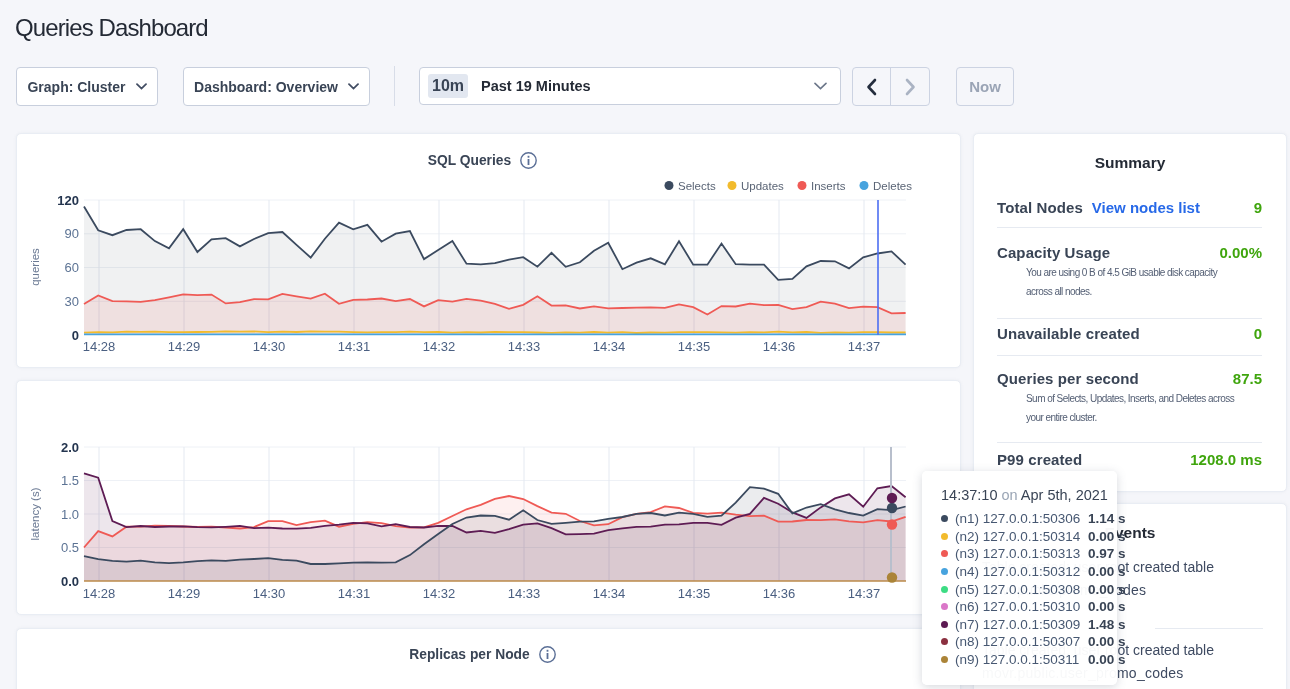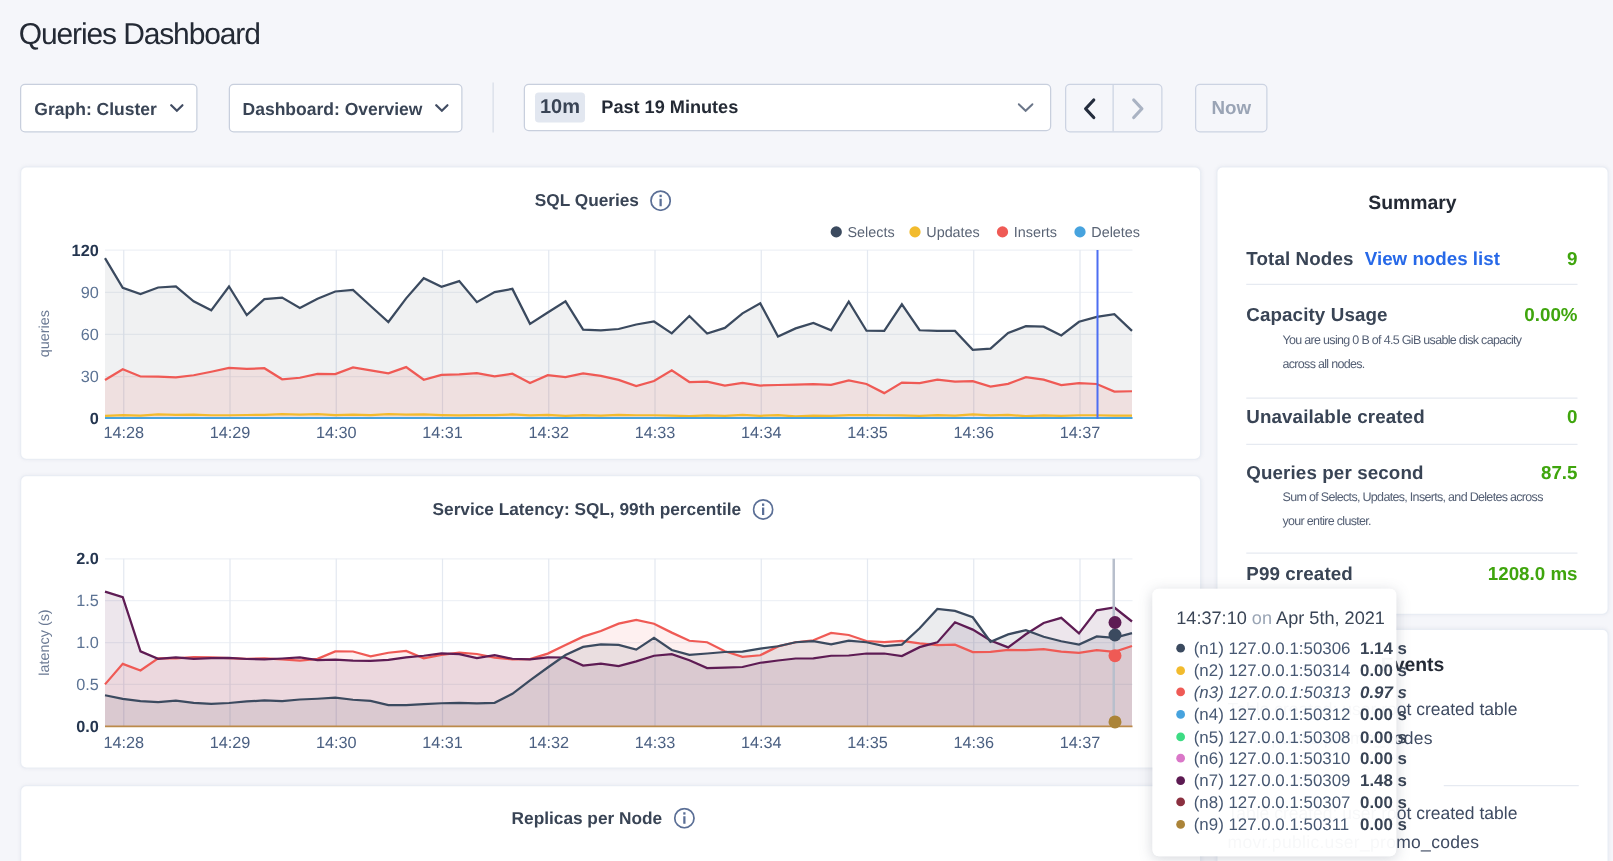--- a/index.html
+++ b/index.html
@@ -136,27 +136,20 @@
         <text x="592" y="216.5">14:34</text>
         <text x="677" y="216.5">14:35</text>
         <text x="762" y="216.5">14:36</text>
         <text x="847" y="216.5">14:37</text>
       </g>
       <text x="22" y="133" font-size="11.5" fill="#6b7a94" text-anchor="middle" transform="rotate(-90 22 133)">queries</text>
     </svg>
   </div>
 
   <div class="panel" style="left:16px; top:380px; width:945px; height:235px;">
-    <div class="ctitle" style="top:18px;">Service Latency: SQL, 99th percentile
-      <svg width="17" height="17" viewBox="0 0 17 17">
-        <circle cx="8.5" cy="8.5" r="7.7" fill="none" stroke="#5b6f96" stroke-width="1.4"></circle>
-        <rect x="7.6" y="7" width="1.8" height="6" fill="#5b6f96"></rect>
-        <rect x="7.6" y="3.8" width="1.8" height="1.9" fill="#5b6f96"></rect>
-      </svg>
-    </div>
     <svg width="945" height="235" style="position:absolute; left:0; top:0;">
       <g stroke="#eef1f6" stroke-width="1">
         <line x1="67" y1="66" x2="889" y2="66"></line>
         <line x1="67" y1="99.5" x2="889" y2="99.5"></line>
         <line x1="67" y1="133" x2="889" y2="133"></line>
         <line x1="67" y1="166.5" x2="889" y2="166.5"></line>
       </g>
       <g stroke="#e4e9f1" stroke-width="1">
         <line x1="82" y1="66" x2="82" y2="200"></line>
         <line x1="167" y1="66" x2="167" y2="200"></line>
@@ -252,20 +245,20 @@
     <div style="position:absolute; width:100%; top:20px; text-align:center; font-size:15.5px; font-weight:700; color:#242a35;">Events</div>
     <div class="ev-line" style="left:8px; top:52px; width:300px;">Table created: user root created table<br><span style="letter-spacing:0.2px;">movr.public.promo_codes</span></div>
     <div class="ev-line" style="left:8px; top:135px; width:300px;">Table created: user root created table<br><span style="letter-spacing:0.25px;">movr.public.user_promo_codes</span></div>
   </div>
   <div class="sdiv" style="top:628px; left:1155px; width:108px; z-index:5;"></div>
 
   <div class="tooltip">
     <div class="tt-head">14:37:10 <span class="on">on</span> Apr 5th, 2021</div>
     <div class="tt-row" style="top:39.0px;"><span class="tt-dot" style="background:#3b4a5f;"></span>(n1) 127.0.0.1:50306<span class="tt-val">1.14 s</span></div>
     <div class="tt-row" style="top:56.6px;"><span class="tt-dot" style="background:#f2bb2d;"></span>(n2) 127.0.0.1:50314<span class="tt-val">0.00 s</span></div>
-    <div class="tt-row" style="top:74.2px;font-style:italic;"><span class="tt-dot" style="background:#ef5a55;"></span>(n3) 127.0.0.1:50313<span class="tt-val">0.97 s</span></div>
+    <div class="tt-row" style="top:74.2px;"><span class="tt-dot" style="background:#ef5a55;"></span>(n3) 127.0.0.1:50313<span class="tt-val">0.97 s</span></div>
     <div class="tt-row" style="top:91.8px;"><span class="tt-dot" style="background:#47a3de;"></span>(n4) 127.0.0.1:50312<span class="tt-val">0.00 s</span></div>
     <div class="tt-row" style="top:109.4px;"><span class="tt-dot" style="background:#3ddc84;"></span>(n5) 127.0.0.1:50308<span class="tt-val">0.00 s</span></div>
     <div class="tt-row" style="top:127.0px;"><span class="tt-dot" style="background:#da77c8;"></span>(n6) 127.0.0.1:50310<span class="tt-val">0.00 s</span></div>
     <div class="tt-row" style="top:144.6px;"><span class="tt-dot" style="background:#5c1a52;"></span>(n7) 127.0.0.1:50309<span class="tt-val">1.48 s</span></div>
     <div class="tt-row" style="top:162.2px;"><span class="tt-dot" style="background:#8b3040;"></span>(n8) 127.0.0.1:50307<span class="tt-val">0.00 s</span></div>
     <div class="tt-row" style="top:179.8px;"><span class="tt-dot" style="background:#ab8438;"></span>(n9) 127.0.0.1:50311<span class="tt-val">0.00 s</span></div>
   </div>
 
 </body></html>

